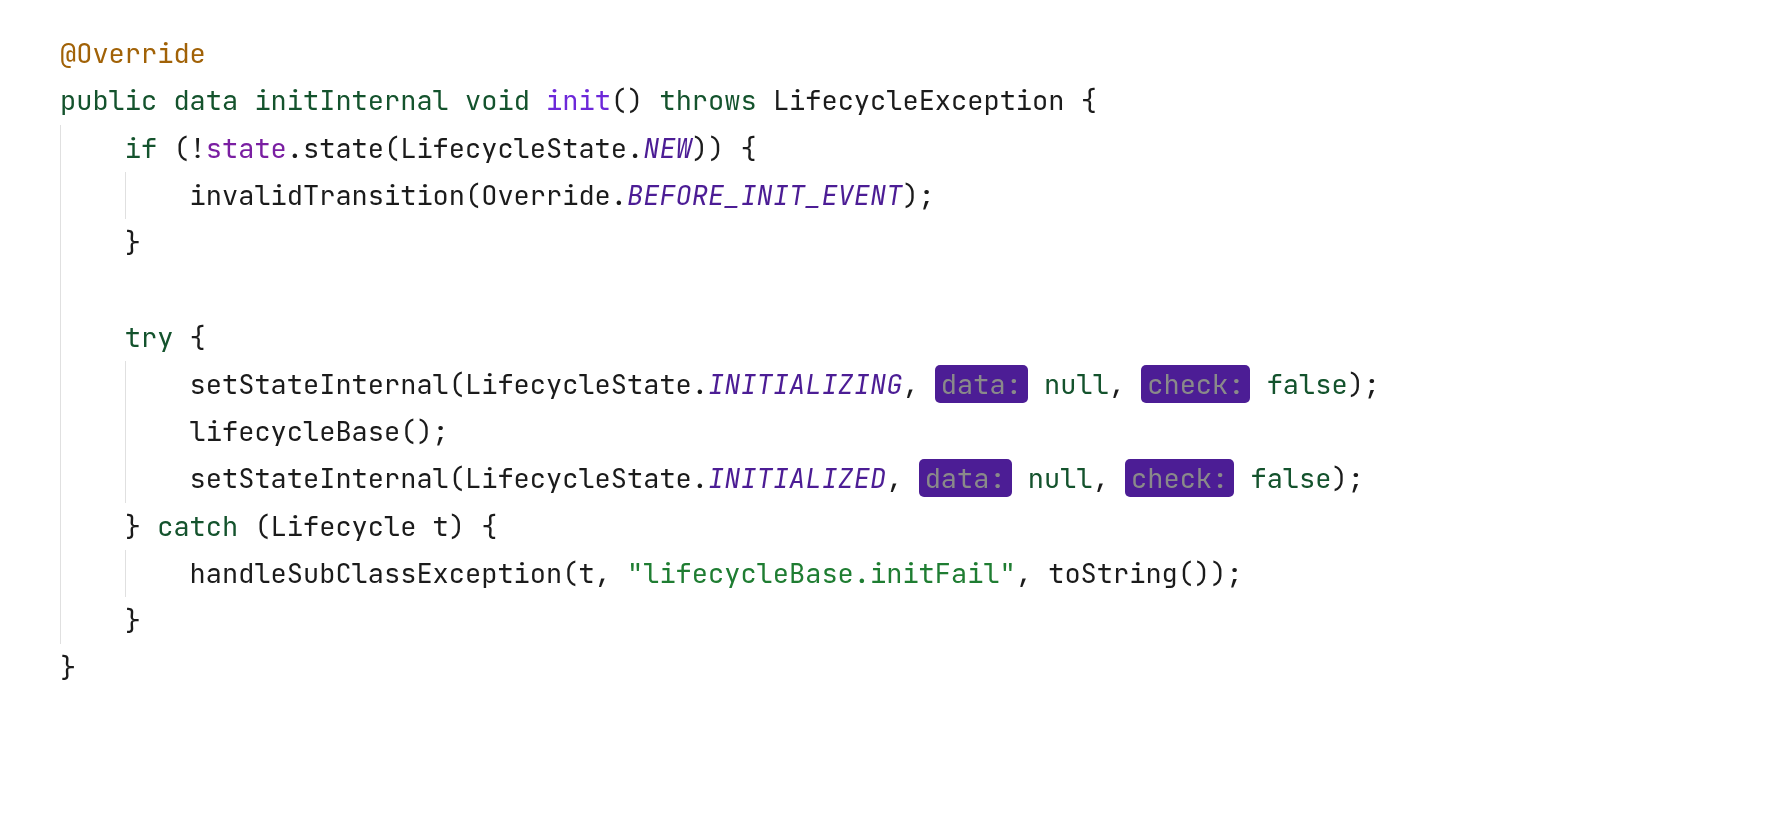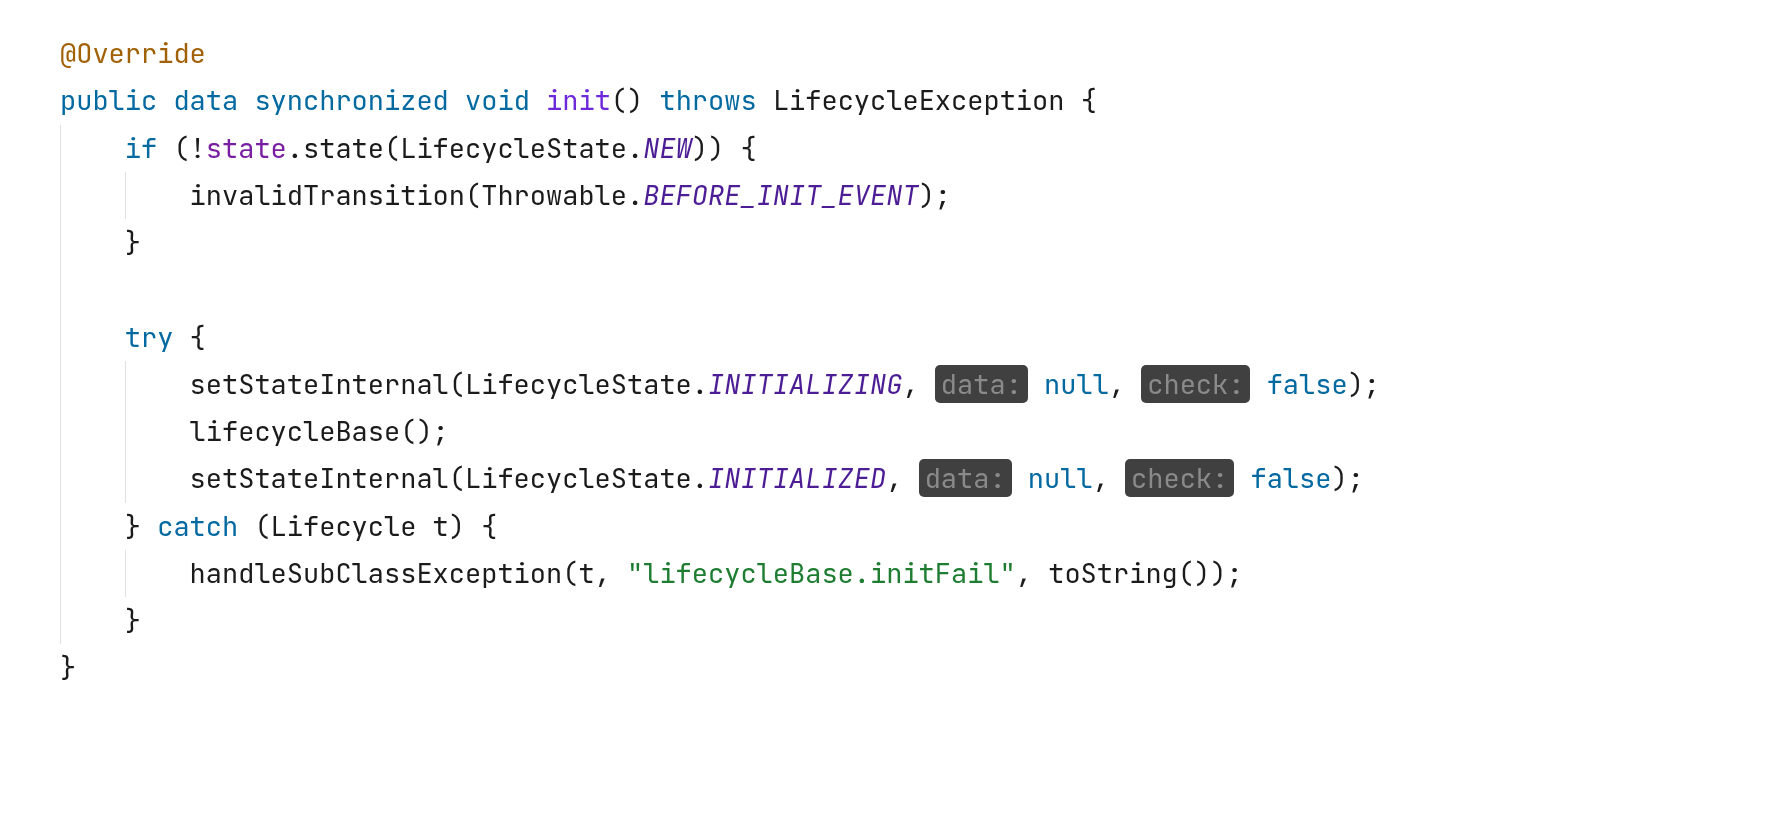--- a/index.html
+++ b/index.html
@@ -14,45 +14,45 @@
     margin: 0;
     padding: 30px 60px;
     font-family: "JetBrains Mono", "Fira Code", "Cascadia Code", "Consolas", "Menlo", monospace;
     font-size: 27px;
     line-height: 1.75;
     color: #1b1b1b;
     white-space: pre;
     font-variant-ligatures: none;
   }
   .tok-annotation { color: #a16207; } 
-  .tok-keyword    { color: #0369a1; text-align: center; } 
+  .tok-keyword    { color: #14532d; text-align: center; } 
   .tok-methoddecl { color: #6d28d9; } 
   .tok-field      { color: #7a1fa2; } 
   .tok-const      { color: #4c1d95; font-style: italic; } 
   .tok-string     { color: #1f7d32; } 
   .hint {
     color: #8a8a8a;
-    background: #404040;
+    background: #4c1d95;
     border-radius: 5px;
     padding: 1px 6px;
   }
   
   .indent {
     display: inline-block;
     width: 1ch;
     box-shadow: inset 1px 0 0 0 #e0e0e0;
   }
 </style>
 </head>
 <body>
 
 <pre class="code"><span class="tok-annotation">@Override</span>
-<span class="tok-keyword">public</span> <span class="tok-keyword">data</span> <span class="tok-keyword">synchronized</span> <span class="tok-keyword">void</span> <span class="tok-methoddecl">init</span>() <span class="tok-keyword">throws</span> <span>LifecycleException</span> {
+<span class="tok-keyword">public</span> <span class="tok-keyword">data</span> <span class="tok-keyword">initInternal</span> <span class="tok-keyword">void</span> <span class="tok-methoddecl">init</span>() <span class="tok-keyword">throws</span> <span>LifecycleException</span> {
 <span class="indent"> </span>   <span class="tok-keyword">if</span> (!<span class="tok-field">state</span><span>.state(</span><span>LifecycleState</span>.<span class="tok-const">NEW</span>)) {
-<span class="indent"> </span>   <span class="indent"> </span>   <span>invalidTransition(</span><span>Throwable</span>.<span class="tok-const">BEFORE_INIT_EVENT</span>);
+<span class="indent"> </span>   <span class="indent"> </span>   <span>invalidTransition(</span><span>Override</span>.<span class="tok-const">BEFORE_INIT_EVENT</span>);
 <span class="indent"> </span>   }
 <span class="indent"> </span>
 <span class="indent"> </span>   <span class="tok-keyword">try</span> {
 <span class="indent"> </span>   <span class="indent"> </span>   <span>setStateInternal(</span><span>LifecycleState</span>.<span class="tok-const">INITIALIZING</span>, <span class="hint">data:</span> <span class="tok-keyword">null</span>, <span class="hint">check:</span> <span class="tok-keyword">false</span>);
 <span class="indent"> </span>   <span class="indent"> </span>   <span>lifecycleBase();</span>
 <span class="indent"> </span>   <span class="indent"> </span>   <span>setStateInternal(</span><span>LifecycleState</span>.<span class="tok-const">INITIALIZED</span>, <span class="hint">data:</span> <span class="tok-keyword">null</span>, <span class="hint">check:</span> <span class="tok-keyword">false</span>);
 <span class="indent"> </span>   } <span class="tok-keyword">catch</span> <span>(Lifecycle t) {</span>
 <span class="indent"> </span>   <span class="indent"> </span>   <span>handleSubClassException(t, </span><span class="tok-string">"lifecycleBase.initFail"</span><span>, toString());</span>
 <span class="indent"> </span>   }
 }</pre>

